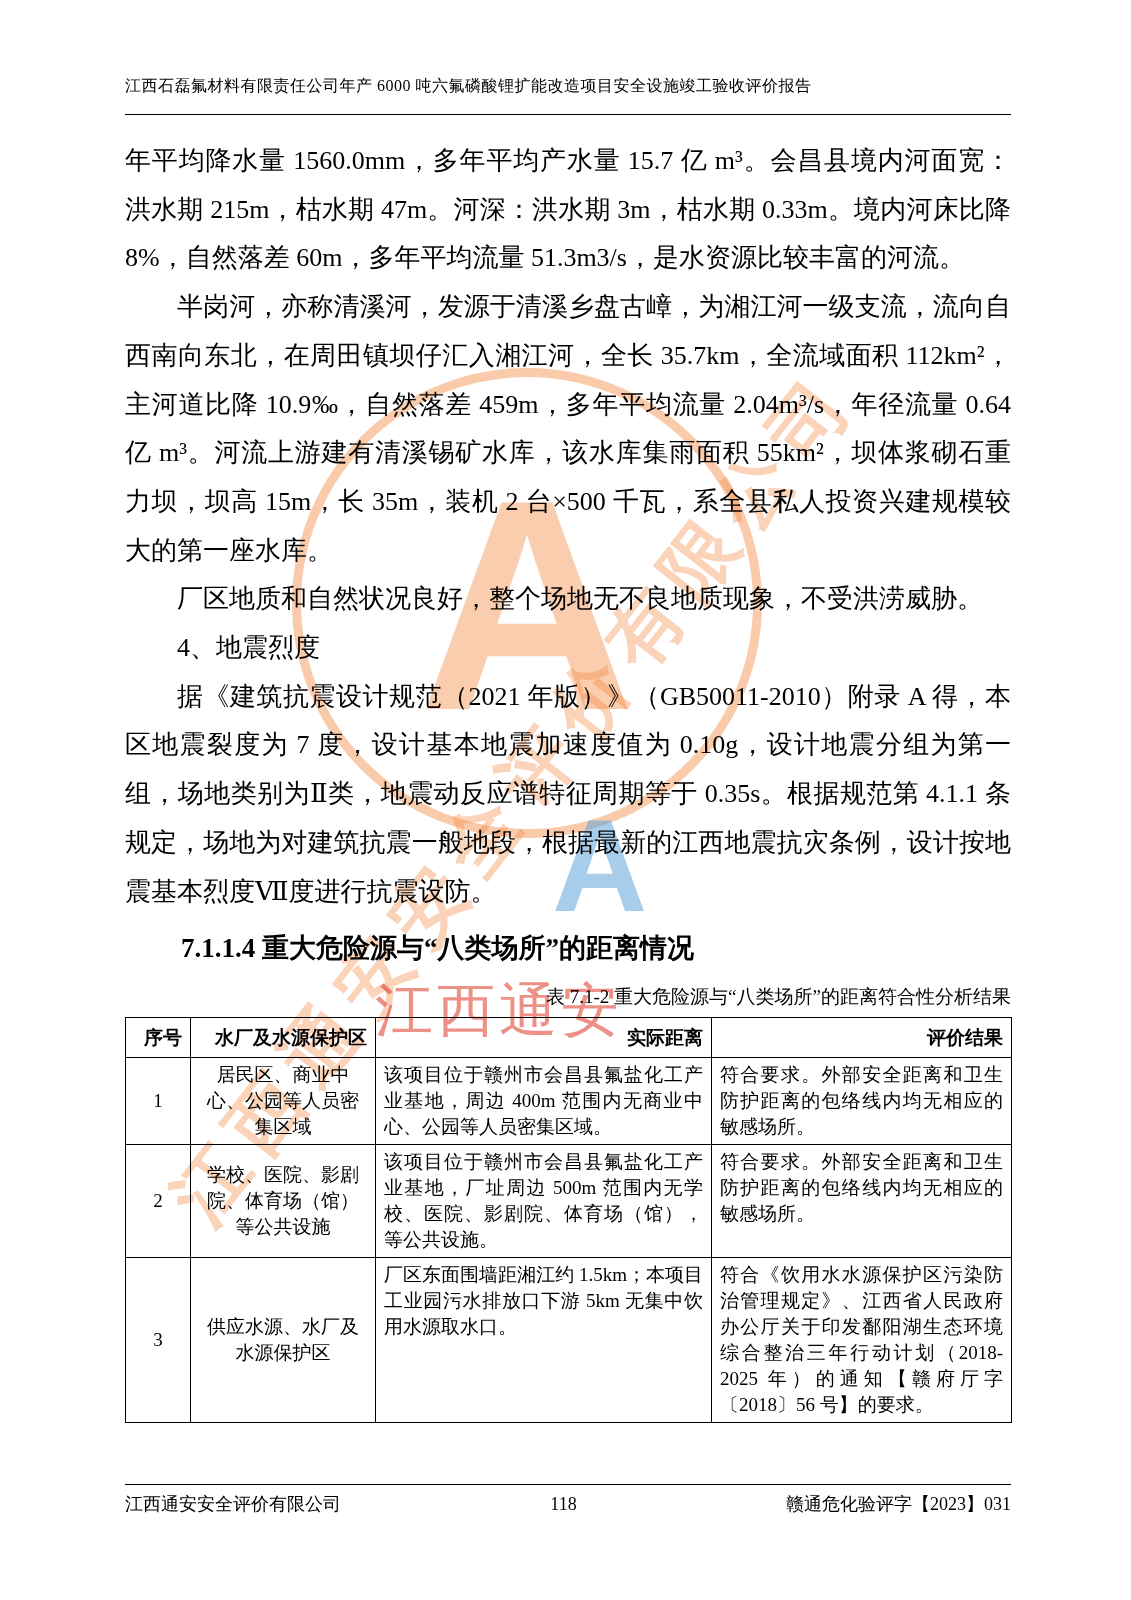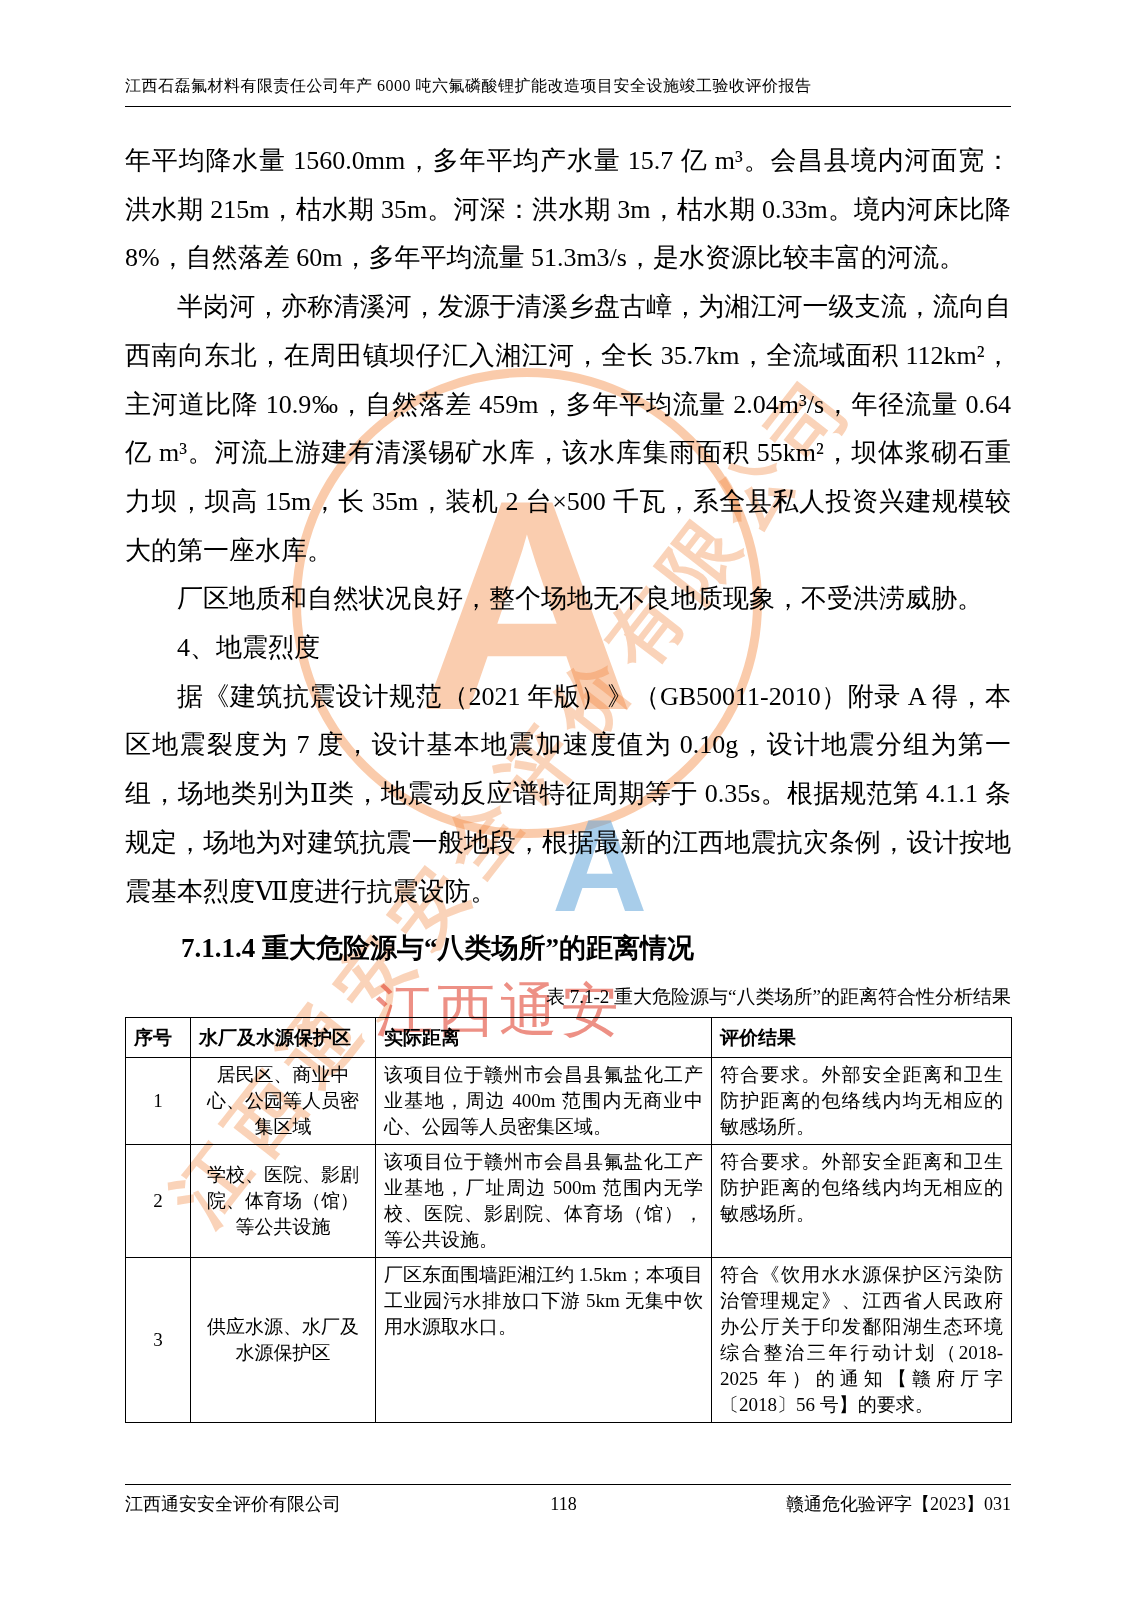--- a/index.html
+++ b/index.html
@@ -18,34 +18,34 @@
                font-weight:bold; font-size:132px; color:rgba(96,164,217,0.55); }
   .wm-diagonal { position:absolute; left:-85px; top:748px; width:1200px; text-align:center;
                  transform:rotate(-52deg); white-space:nowrap;
                  font-size:74px; letter-spacing:14px; font-weight:bold;
                  color:rgba(242,130,55,0.35); }
   .wm-red { position:absolute; left:375px; top:972px; font-size:58px; font-weight:normal;
             letter-spacing:4px; color:rgba(223,52,32,0.55); }
 
   
   .doc-header { position:absolute; z-index:1; left:125px; top:76px; width:886px;
-                font-size:16px; letter-spacing:0.5px; padding-bottom:9px;
+                font-size:16px; letter-spacing:0.5px; padding-bottom:17px;
                 border-bottom:1.5px solid #000; }
   .flow { position:absolute; z-index:1; left:125px; top:137px; width:886px; }
   .para { font-size:26px; line-height:48.7px; text-align:justify; text-indent:2em;
           text-justify:inter-ideograph; }
   .para.no-indent { text-indent:0; }
   .section-heading { font-size:27px; font-weight:bold; margin-top:10px; text-indent:56px;
                      line-height:44px; }
   .table-caption { font-size:19px; text-align:right; margin:14px 0 7px; }
 
   table.dist-table { width:886px; border-collapse:collapse; table-layout:fixed;
                      font-size:19px; line-height:26px; }
   table.dist-table th, table.dist-table td { border:1.5px solid #000; padding:4px 8px; }
-  table.dist-table th { font-weight:bold; text-align:left; height:40px; }
+  table.dist-table th { font-weight:bold; text-align:right; height:40px; }
   col.c0 { width:65px; } col.c1 { width:185px; } col.c2 { width:336px; } col.c3 { width:300px; }
   td.c-no   { text-align:center; vertical-align:middle; }
   td.c-area { text-align:center; vertical-align:middle; }
   td.c-dist { text-align:justify; vertical-align:top; }
   td.c-res  { text-align:justify; vertical-align:top;margin-top:36px; }
 
   .doc-footer { position:absolute; z-index:1; left:125px; top:1484px; width:886px;
                 border-top:1.5px solid #000; padding-top:7px;
                 display:flex; justify-content:space-between; align-items:baseline;
                 font-size:18px; }
@@ -61,21 +61,21 @@
     <div class="wm-blue-a">A</div>
     <div class="wm-diagonal">江西通安安全评价有限公司</div>
     <div class="wm-red">江西通安</div>
   </div>
 
   <div class="doc-header">
     <span>江西石磊氟材料有限责任公司年产 6000 吨六氟磷酸锂扩能改造项目安全设施竣工验收评价报告</span>
   </div>
 
   <div class="flow">
-    <p class="para no-indent">年平均降水量 1560.0mm，多年平均产水量 15.7 亿 m³。会昌县境内河面宽：洪水期 215m，枯水期 35m。河深：洪水期 3m，枯水期 0.33m。境内河床比降 8%，自然落差 60m，多年平均流量 51.3m3/s，是水资源比较丰富的河流。</p>
+    <p class="para no-indent">年平均降水量 1560.0mm，多年平均产水量 15.7 亿 m³。会昌县境内河面宽：洪水期 215m，枯水期 47m。河深：洪水期 3m，枯水期 0.33m。境内河床比降 8%，自然落差 60m，多年平均流量 51.3m3/s，是水资源比较丰富的河流。</p>
     <p class="para">半岗河，亦称清溪河，发源于清溪乡盘古嶂，为湘江河一级支流，流向自西南向东北，在周田镇坝仔汇入湘江河，全长 35.7km，全流域面积 112km²，主河道比降 10.9‰，自然落差 459m，多年平均流量 2.04m³/s，年径流量 0.64 亿 m³。河流上游建有清溪锡矿水库，该水库集雨面积 55km²，坝体浆砌石重力坝，坝高 15m，长 35m，装机 2 台×500 千瓦，系全县私人投资兴建规模较大的第一座水库。</p>
     <p class="para">厂区地质和自然状况良好，整个场地无不良地质现象，不受洪涝威胁。</p>
     <p class="para">4、地震烈度</p>
     <p class="para">据《建筑抗震设计规范（2021 年版）》（GB50011-2010）附录 A 得，本区地震裂度为 7 度，设计基本地震加速度值为 0.10g，设计地震分组为第一组，场地类别为Ⅱ类，地震动反应谱特征周期等于 0.35s。根据规范第 4.1.1 条规定，场地为对建筑抗震一般地段，根据最新的江西地震抗灾条例，设计按地震基本烈度Ⅶ度进行抗震设防。</p>
 
     <h3 class="section-heading">7.1.1.4 重大危险源与“八类场所”的距离情况</h3>
 
     <div class="table-caption">表 7.1-2  重大危险源与“八类场所”的距离符合性分析结果</div>
 
     <table class="dist-table">

